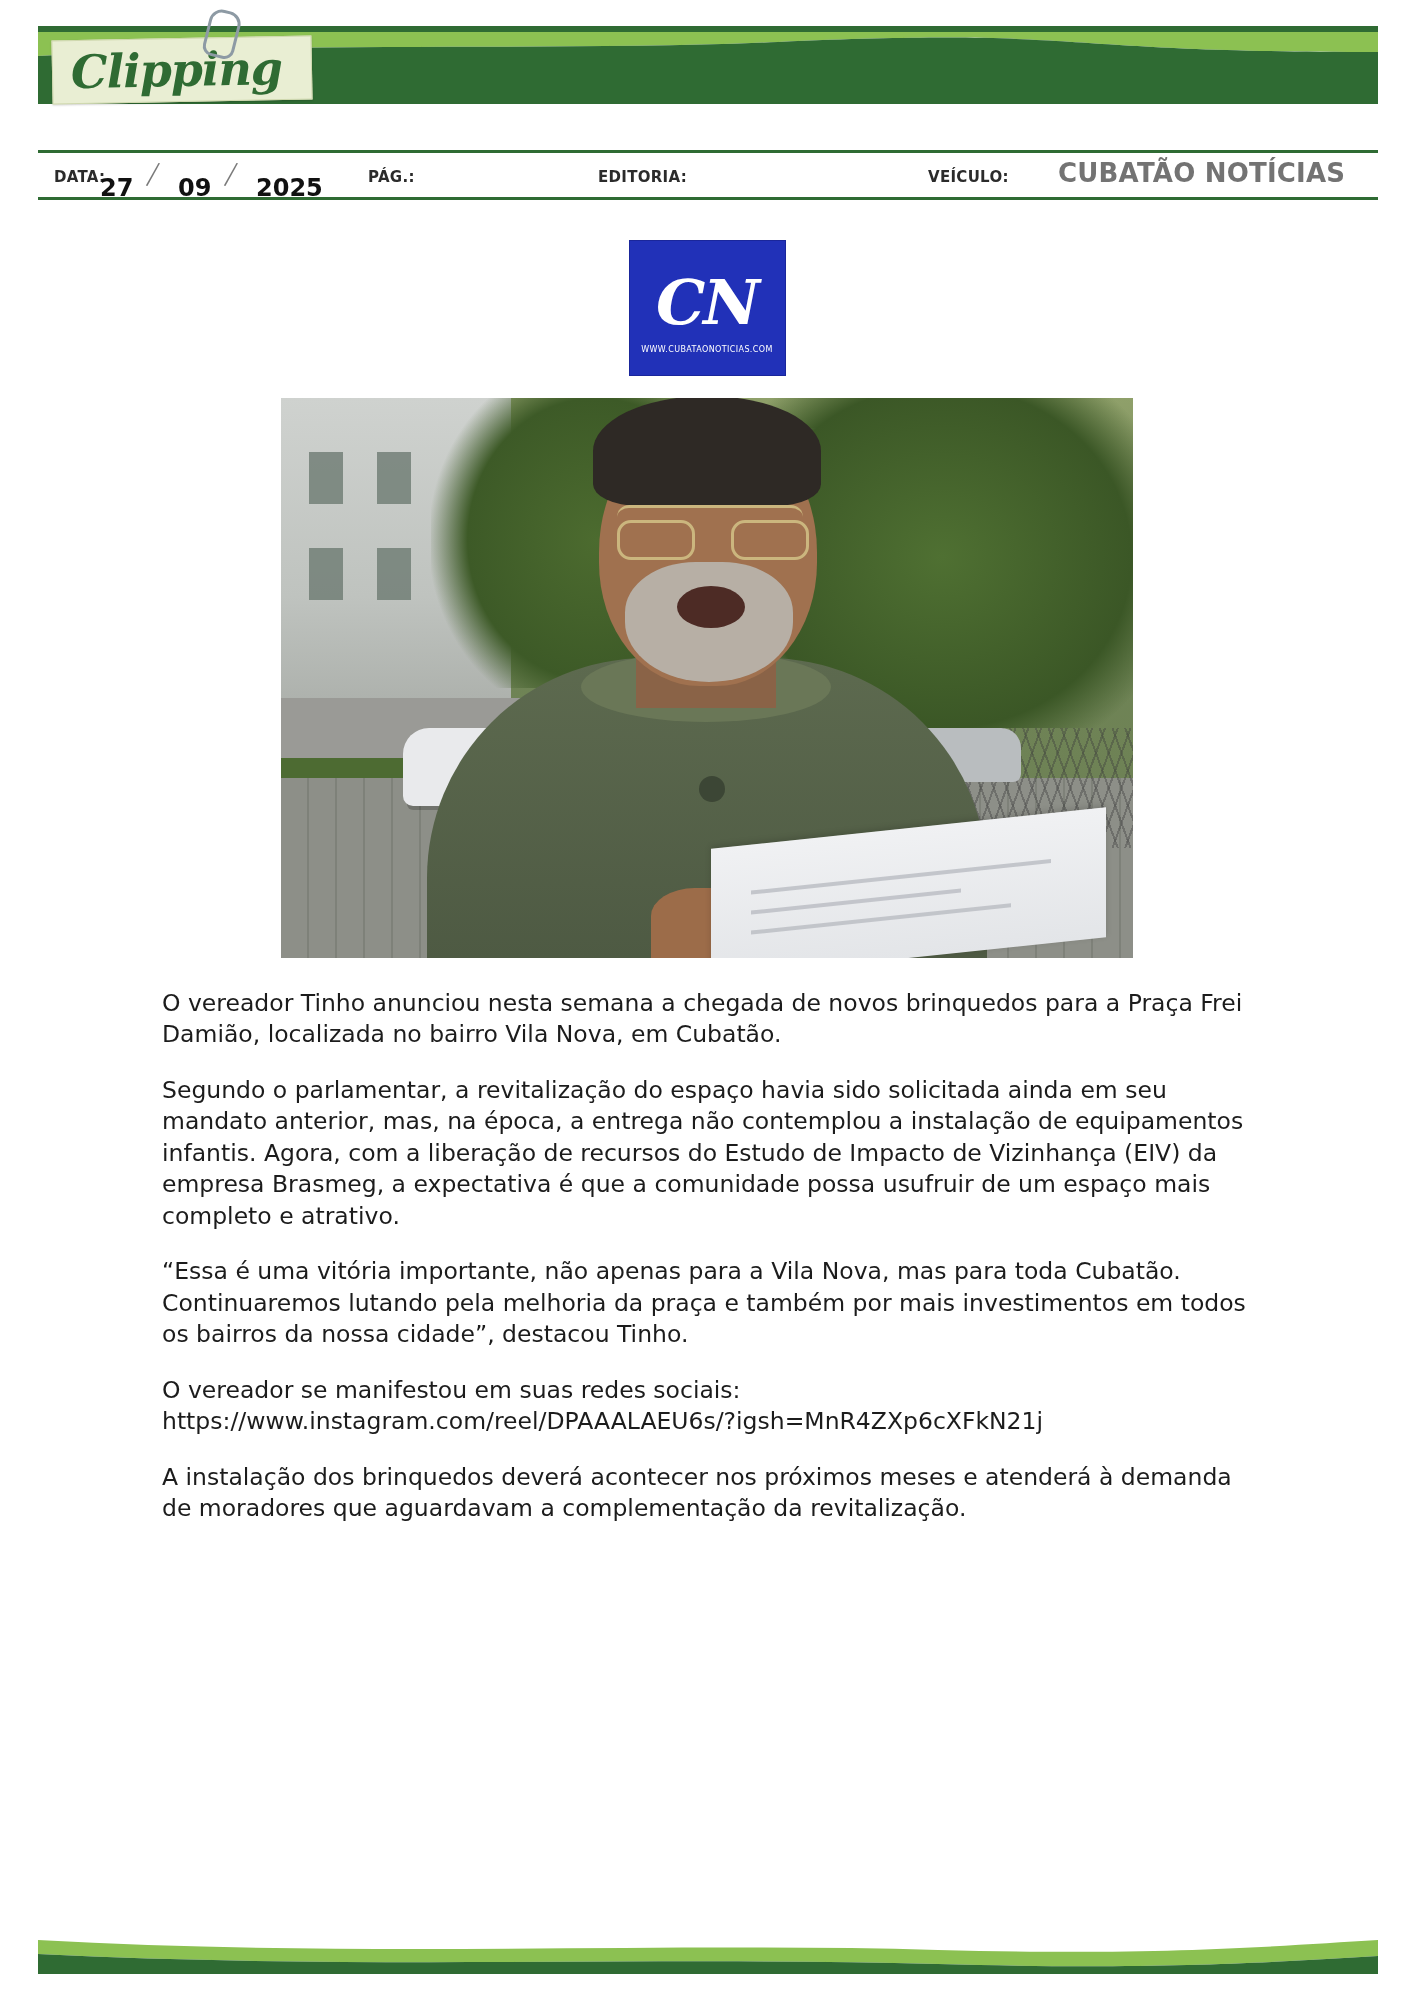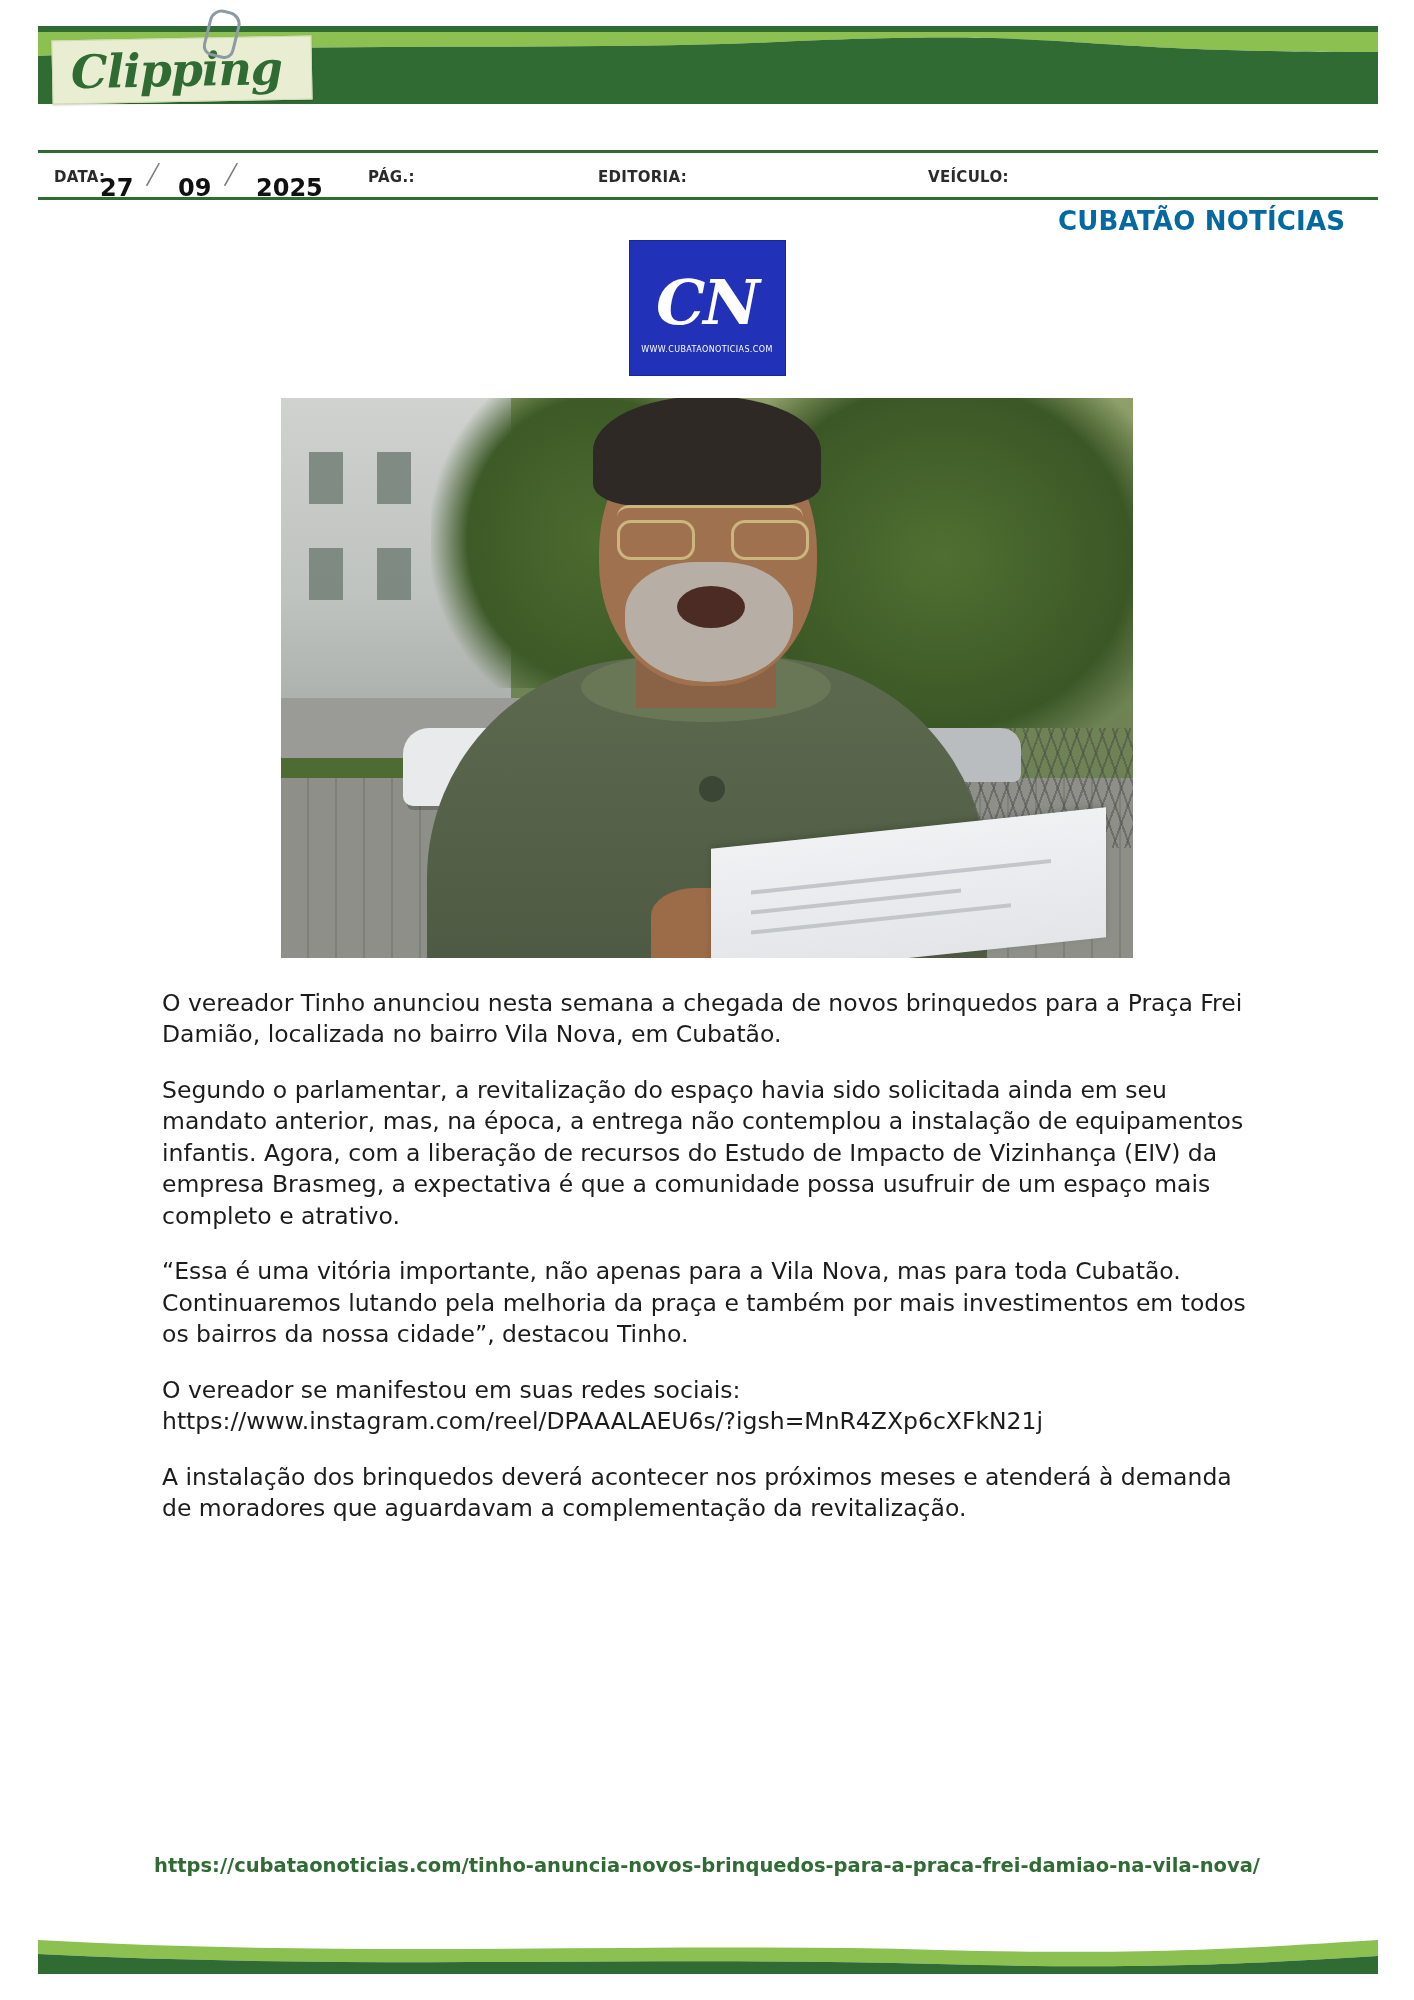--- a/index.html
+++ b/index.html
@@ -122,22 +122,21 @@
     font-weight: 300;
     transform: rotate(12deg);
   }
   .veiculo-name {
     position: absolute;
     top: 8px;
     left: 1020px;
     font-size: 26px;
     font-weight: 700;
     letter-spacing: .2px;
-    color: #0369a1;
-    margin-top: 48px;
+    color: #737373;
   }
 
   
   .content {
     position: absolute;
     top: 230px;
     left: 100px;
     width: 1214px;
   }
 
@@ -425,21 +424,20 @@
 
     <div class="article">
       <p>O vereador Tinho anunciou nesta semana a chegada de novos brinquedos para a Praça Frei Damião, localizada no bairro Vila Nova, em Cubatão.</p>
       <p>Segundo o parlamentar, a revitalização do espaço havia sido solicitada ainda em seu mandato anterior, mas, na época, a entrega não contemplou a instalação de equipamentos infantis. Agora, com a liberação de recursos do Estudo de Impacto de Vizinhança (EIV) da empresa Brasmeg, a expectativa é que a comunidade possa usufruir de um espaço mais completo e atrativo.</p>
       <p>“Essa é uma vitória importante, não apenas para a Vila Nova, mas para toda Cubatão. Continuaremos lutando pela melhoria da praça e também por mais investimentos em todos os bairros da nossa cidade”, destacou Tinho.</p>
       <p>O vereador se manifestou em suas redes sociais: https://www.instagram.com/reel/DPAAALAEU6s/?igsh=MnR4ZXp6cXFkN21j</p>
       <p>A instalação dos brinquedos deverá acontecer nos próximos meses e atenderá à demanda de moradores que aguardavam a complementação da revitalização.</p>
     </div>
   </div>
 
-  <div class="source-url">https://cubataonoticias.com/tinho-anuncia-novos-brinquedos-para-a-praca-frei-damiao-na-vila-nova/</div>
 
   <div class="footer-band">
     <svg viewBox="0 0 1340 38" preserveAspectRatio="none" style="width:100%;height:100%;">
       <path d="M0,4 C320,22 620,6 900,14 C1120,20 1240,10 1340,4 L1340,20 C1240,26 1120,34 900,28 C620,20 320,34 0,18 Z" fill="#8cc152"></path>
       <path d="M0,18 C320,34 620,20 900,28 C1120,34 1240,26 1340,20 L1340,38 L0,38 Z" fill="#2f6b33"></path>
     </svg>
   </div>
 
 </div>
 

